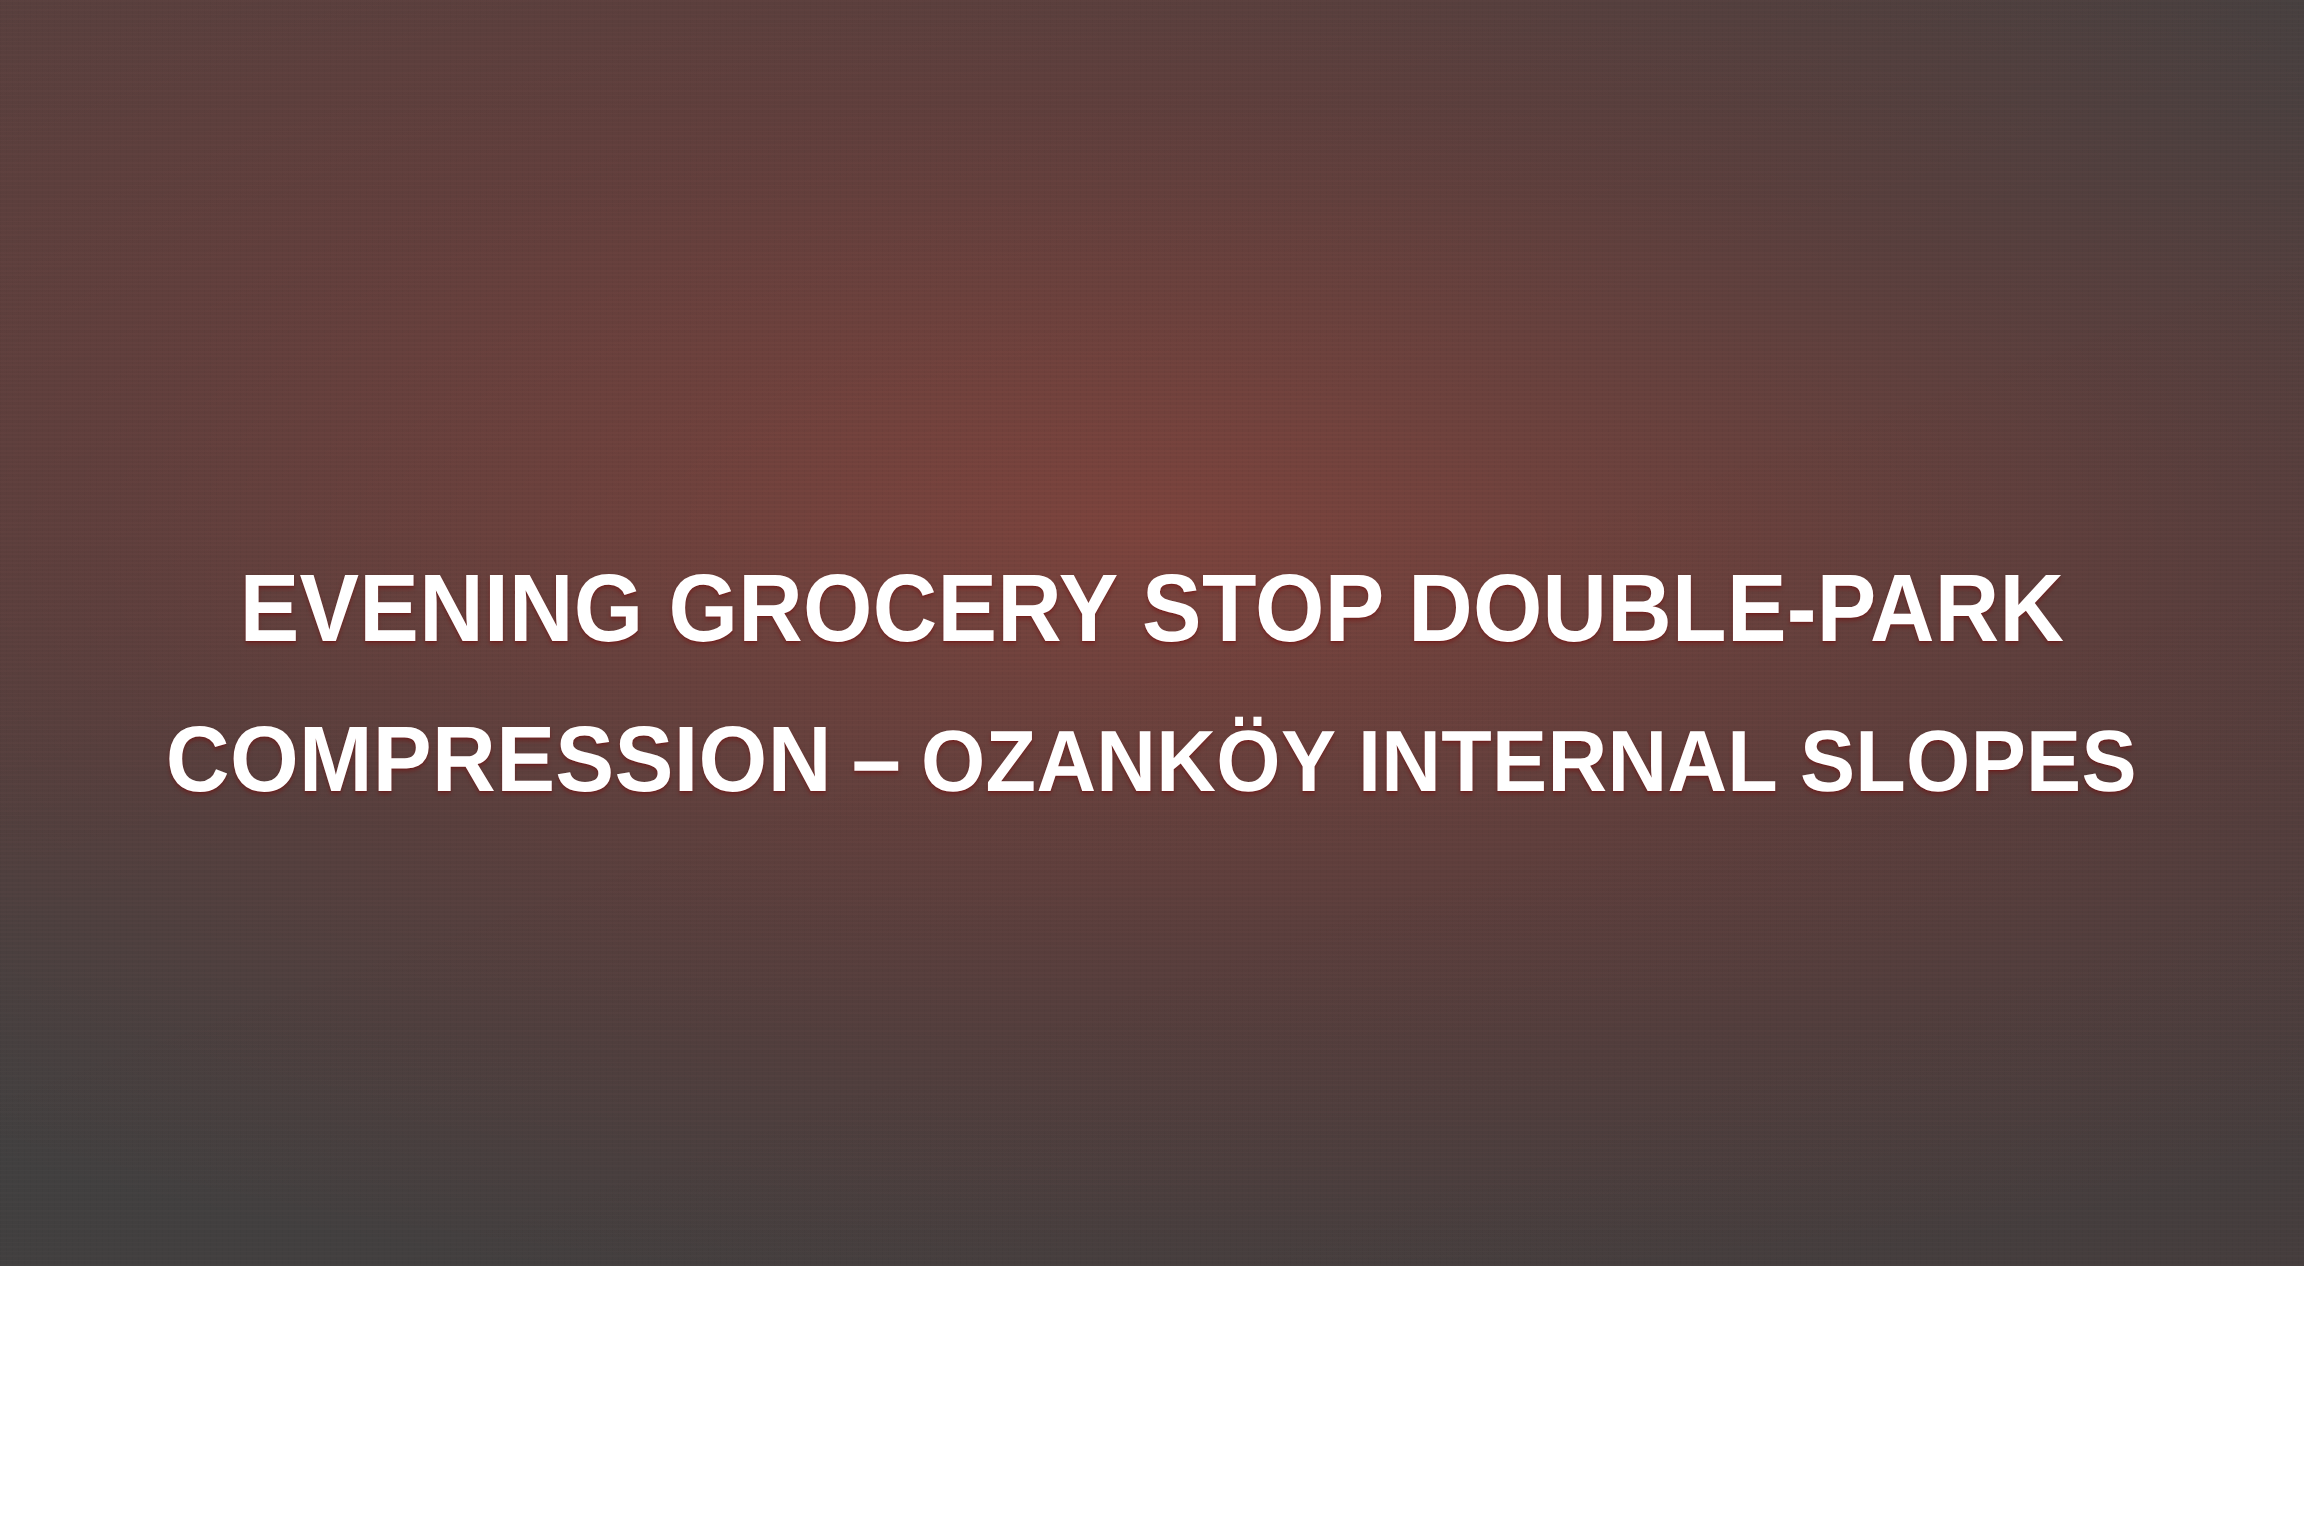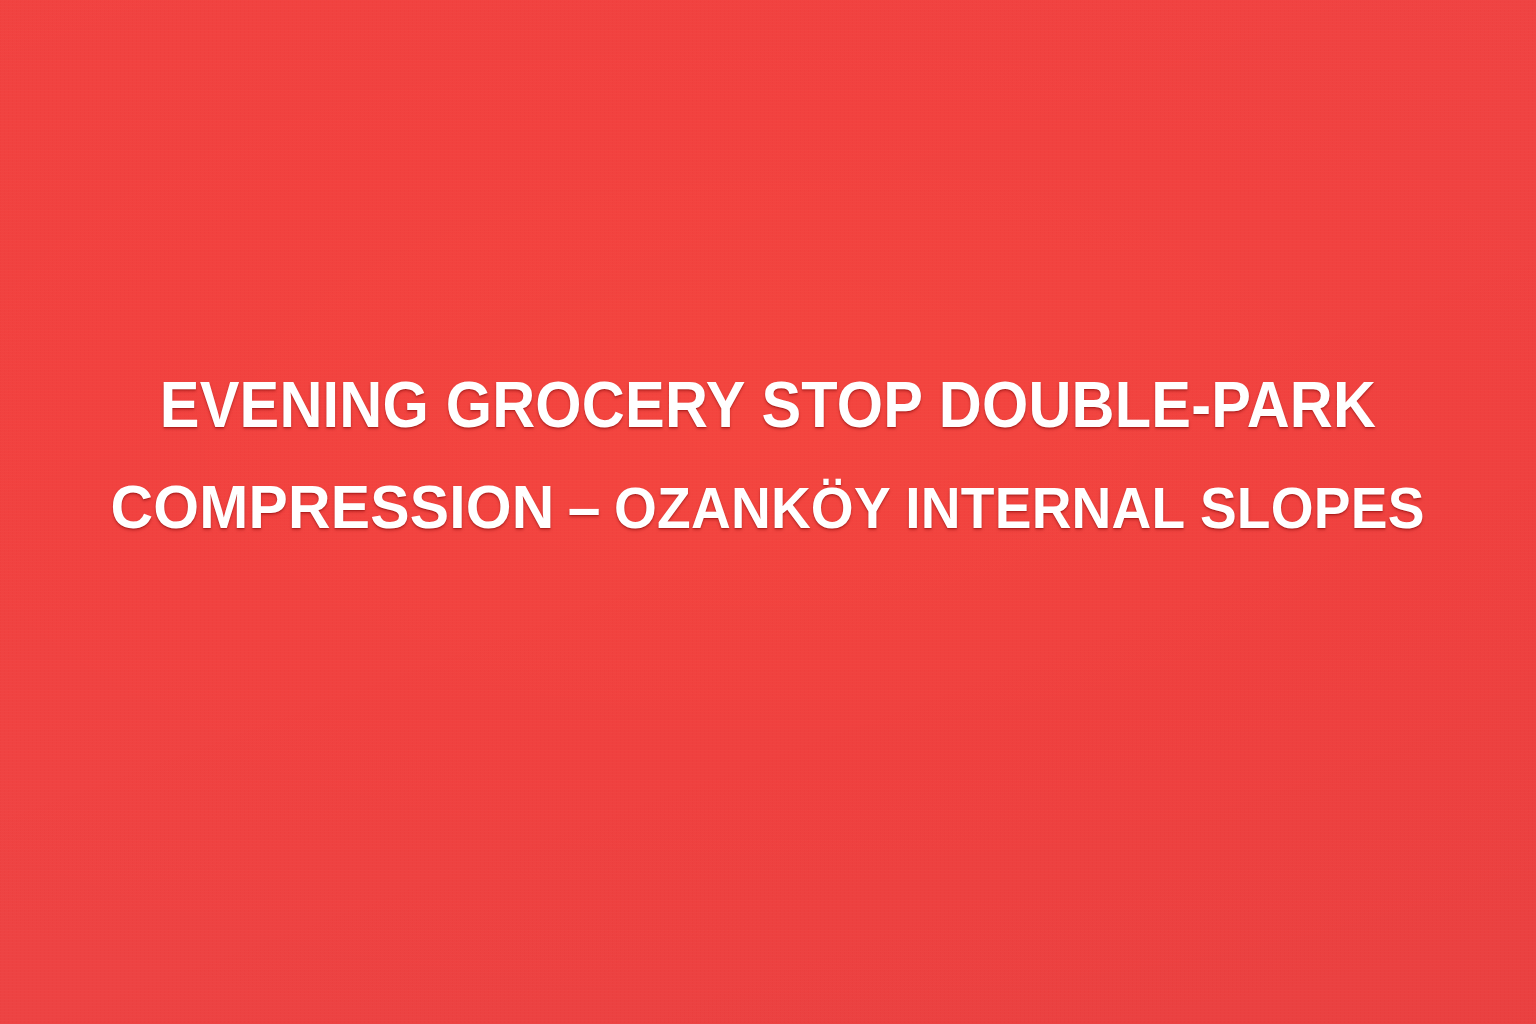--- a/index.html
+++ b/index.html
@@ -12,22 +12,22 @@
   }
 
   body {
     font-family: "Liberation Sans", sans-serif;
   }
 
   
   #title-card {
     position: relative;
     width: 1536px;
-    height: 1024px;
-    background-color: #ef4444;
+    height: 844px;
+    background-color: #404040;
     overflow: hidden;
     -webkit-font-smoothing: antialiased;
   }
 
   
   #title-card::before {
     content: "";
     position: absolute;
     inset: 0;
     background:

